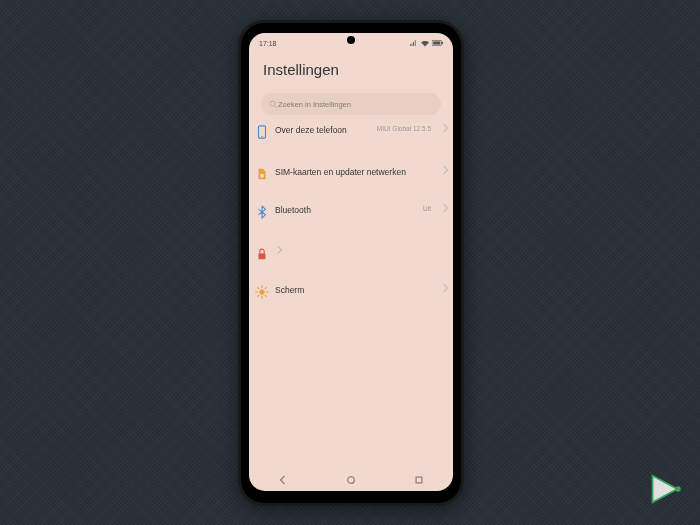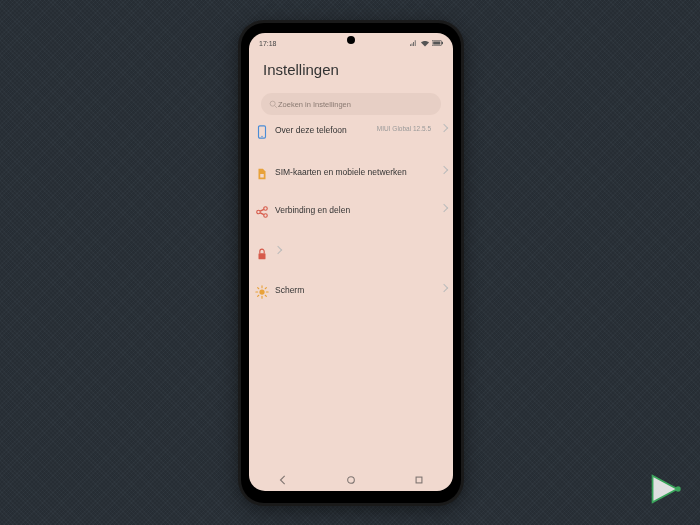--- a/index.html
+++ b/index.html
@@ -82,38 +82,36 @@
 
       <div class="gap"></div>
 
       <div class="row tall">
         <span class="ic">
             <svg viewBox="0 0 16 16">
               <path d="M4 2h5l3 3v9H4z" fill="#e8a23a"></path>
               <rect x="6" y="8" width="4" height="4" fill="#f1d9cf"></rect>
             </svg>
           </span>
-        <span class="lbl">SIM-kaarten en mobiele netwerken</span>
+        <span class="lbl">SIM-kaarten en updater netwerken</span>
         <span class="chev"></span>
       </div>
-
 
 
       <div class="row">
         <span class="ic">
             <svg viewBox="0 0 16 16">
-              <circle cx="4" cy="8" r="2" fill="none" stroke="#d65a4a" stroke-width="1.3"></circle>
-              <circle cx="12" cy="4" r="2" fill="none" stroke="#d65a4a" stroke-width="1.3"></circle>
-              <circle cx="12" cy="12" r="2" fill="none" stroke="#d65a4a" stroke-width="1.3"></circle>
-              <path d="M6 7l4-2M6 9l4 2" stroke="#d65a4a" stroke-width="1.3"></path>
+              <path d="M8 1v14l4-4-4-3 4-3-4-4M4 5l8 6M4 11l8-6" fill="none" stroke="#4a8cd6" stroke-width="1.2" stroke-linejoin="round"></path>
             </svg>
           </span>
-        <span class="lbl">Verbinding en delen</span>
+        <span class="lbl">Bluetooth</span>
+        <span class="sub">Uit</span>
         <span class="chev"></span>
       </div>
+
 
       <div class="gap"></div>
 
       <div class="row tall">
         <span class="ic">
             <svg viewBox="0 0 16 16">
               <rect x="4" y="7" width="8" height="7" rx="1" fill="#d65a4a"></rect>
               <path d="M5.5 7V5a2.5 2.5 0 015 0v2" fill="none" stroke="#d65a4a" stroke-width="1.3"></path>
             </svg>
           </span>

